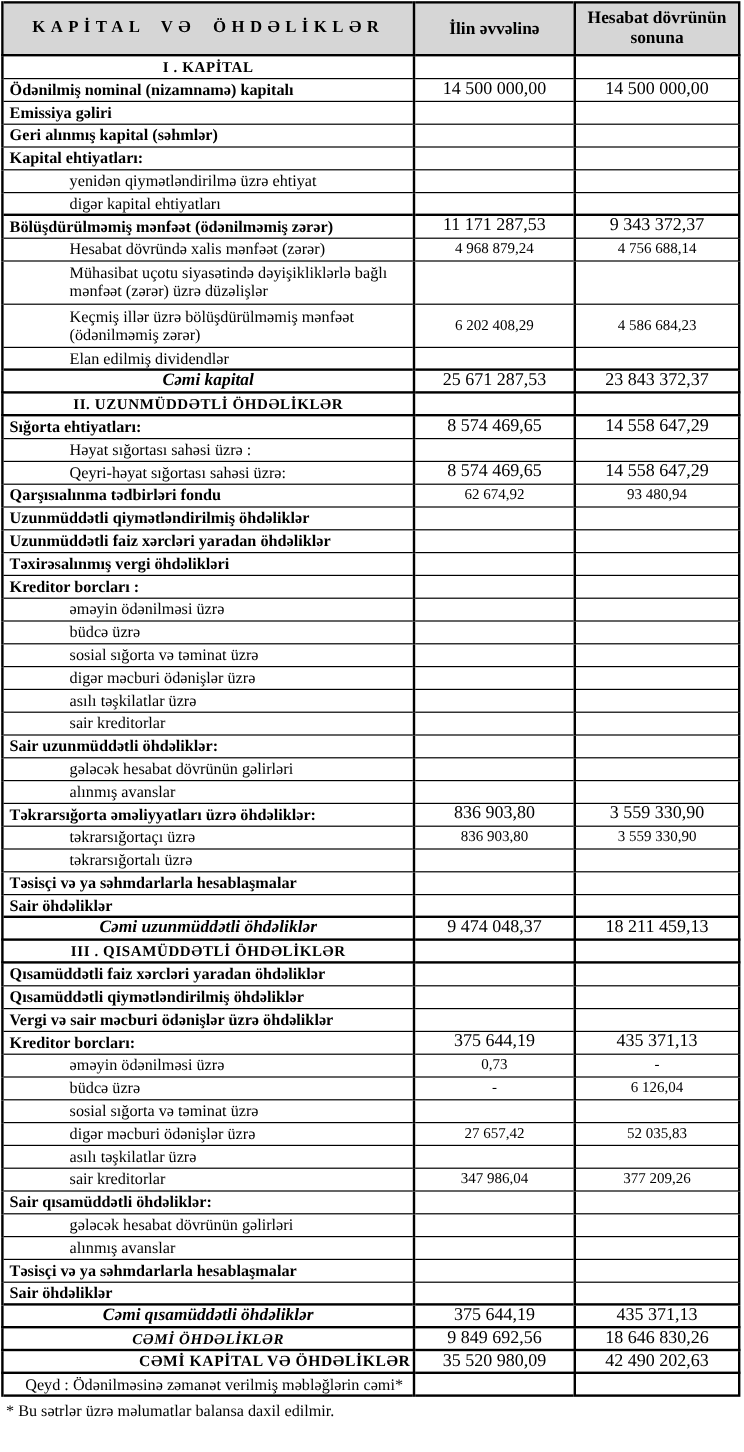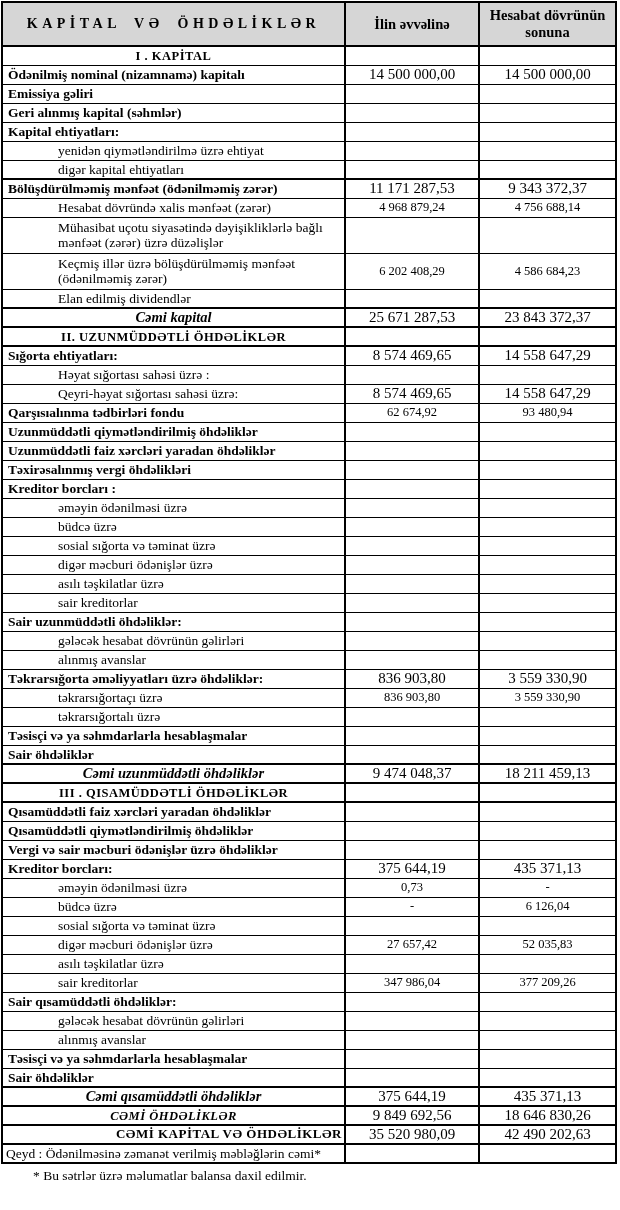--- a/index.html
+++ b/index.html
@@ -53,30 +53,29 @@
   tr.thick-top td { border-top-width: 2px; }
   tr.thick-bottom td { border-bottom-width: 2px; }
 
   td.lbl { font-size: 13.5px; line-height: 1.12; }
   td.lbl.section { text-align: center; font-weight: bold; font-size: 12.5px; letter-spacing: 0.5px; }
   td.lbl.bold { text-align: left; font-weight: bold; padding-left: 5px; }
   td.lbl.sub { text-align: left; font-weight: normal; padding-left: 55px; }
   td.lbl.total { text-align: center; font-weight: bold; font-style: italic; font-size: 14.5px; }
   td.lbl.totalcaps { text-align: center; font-weight: bold; font-style: italic; font-size: 12.5px; letter-spacing: 0.5px; }
   td.lbl.grand { text-align: right; font-weight: bold; font-size: 13px; letter-spacing: 0.5px; }
-  td.lbl.note { text-align: left; font-weight: normal; padding-left: 3px; }
+  td.lbl.note { text-align: left; font-weight: normal; padding-left: 18px; }
 
   td.val { text-align: center; white-space: nowrap; }
   td.val.lg { font-size: 15px; }
   td.val.sm { font-size: 12.5px; }
 
   .footnote {
     font-size: 13.5px;
     padding: 4px 0 0 4px;
-    margin-left: 28px;
   }
 </style>
 </head>
 <body>
 
 <div class="page">
   <table class="balance">
     <colgroup>
       <col class="c-label">
       <col class="c-v1">

